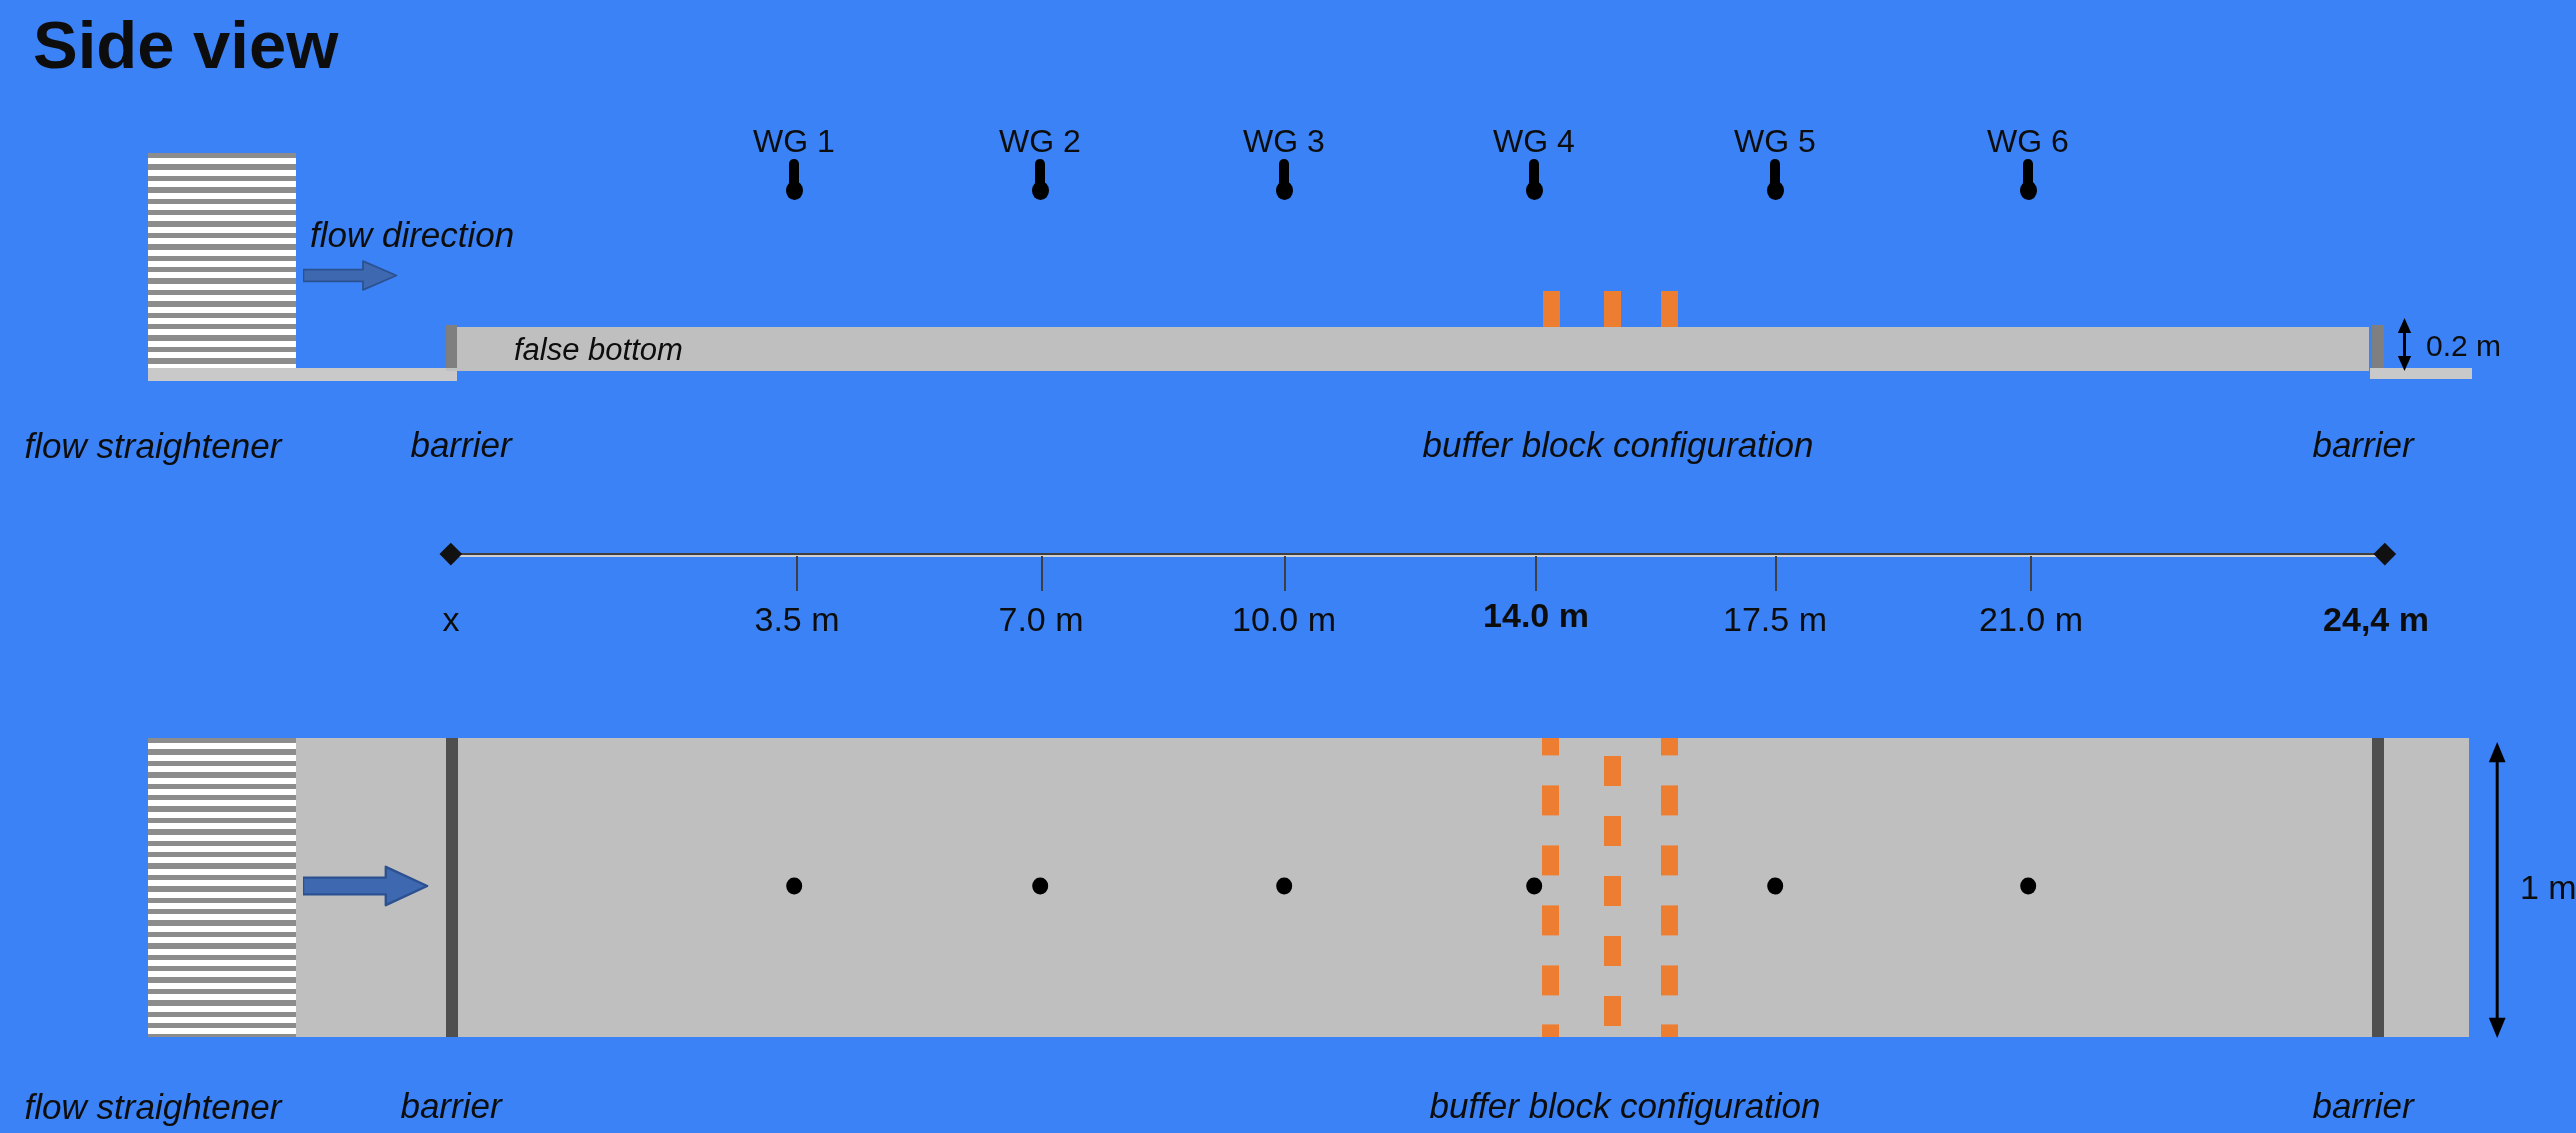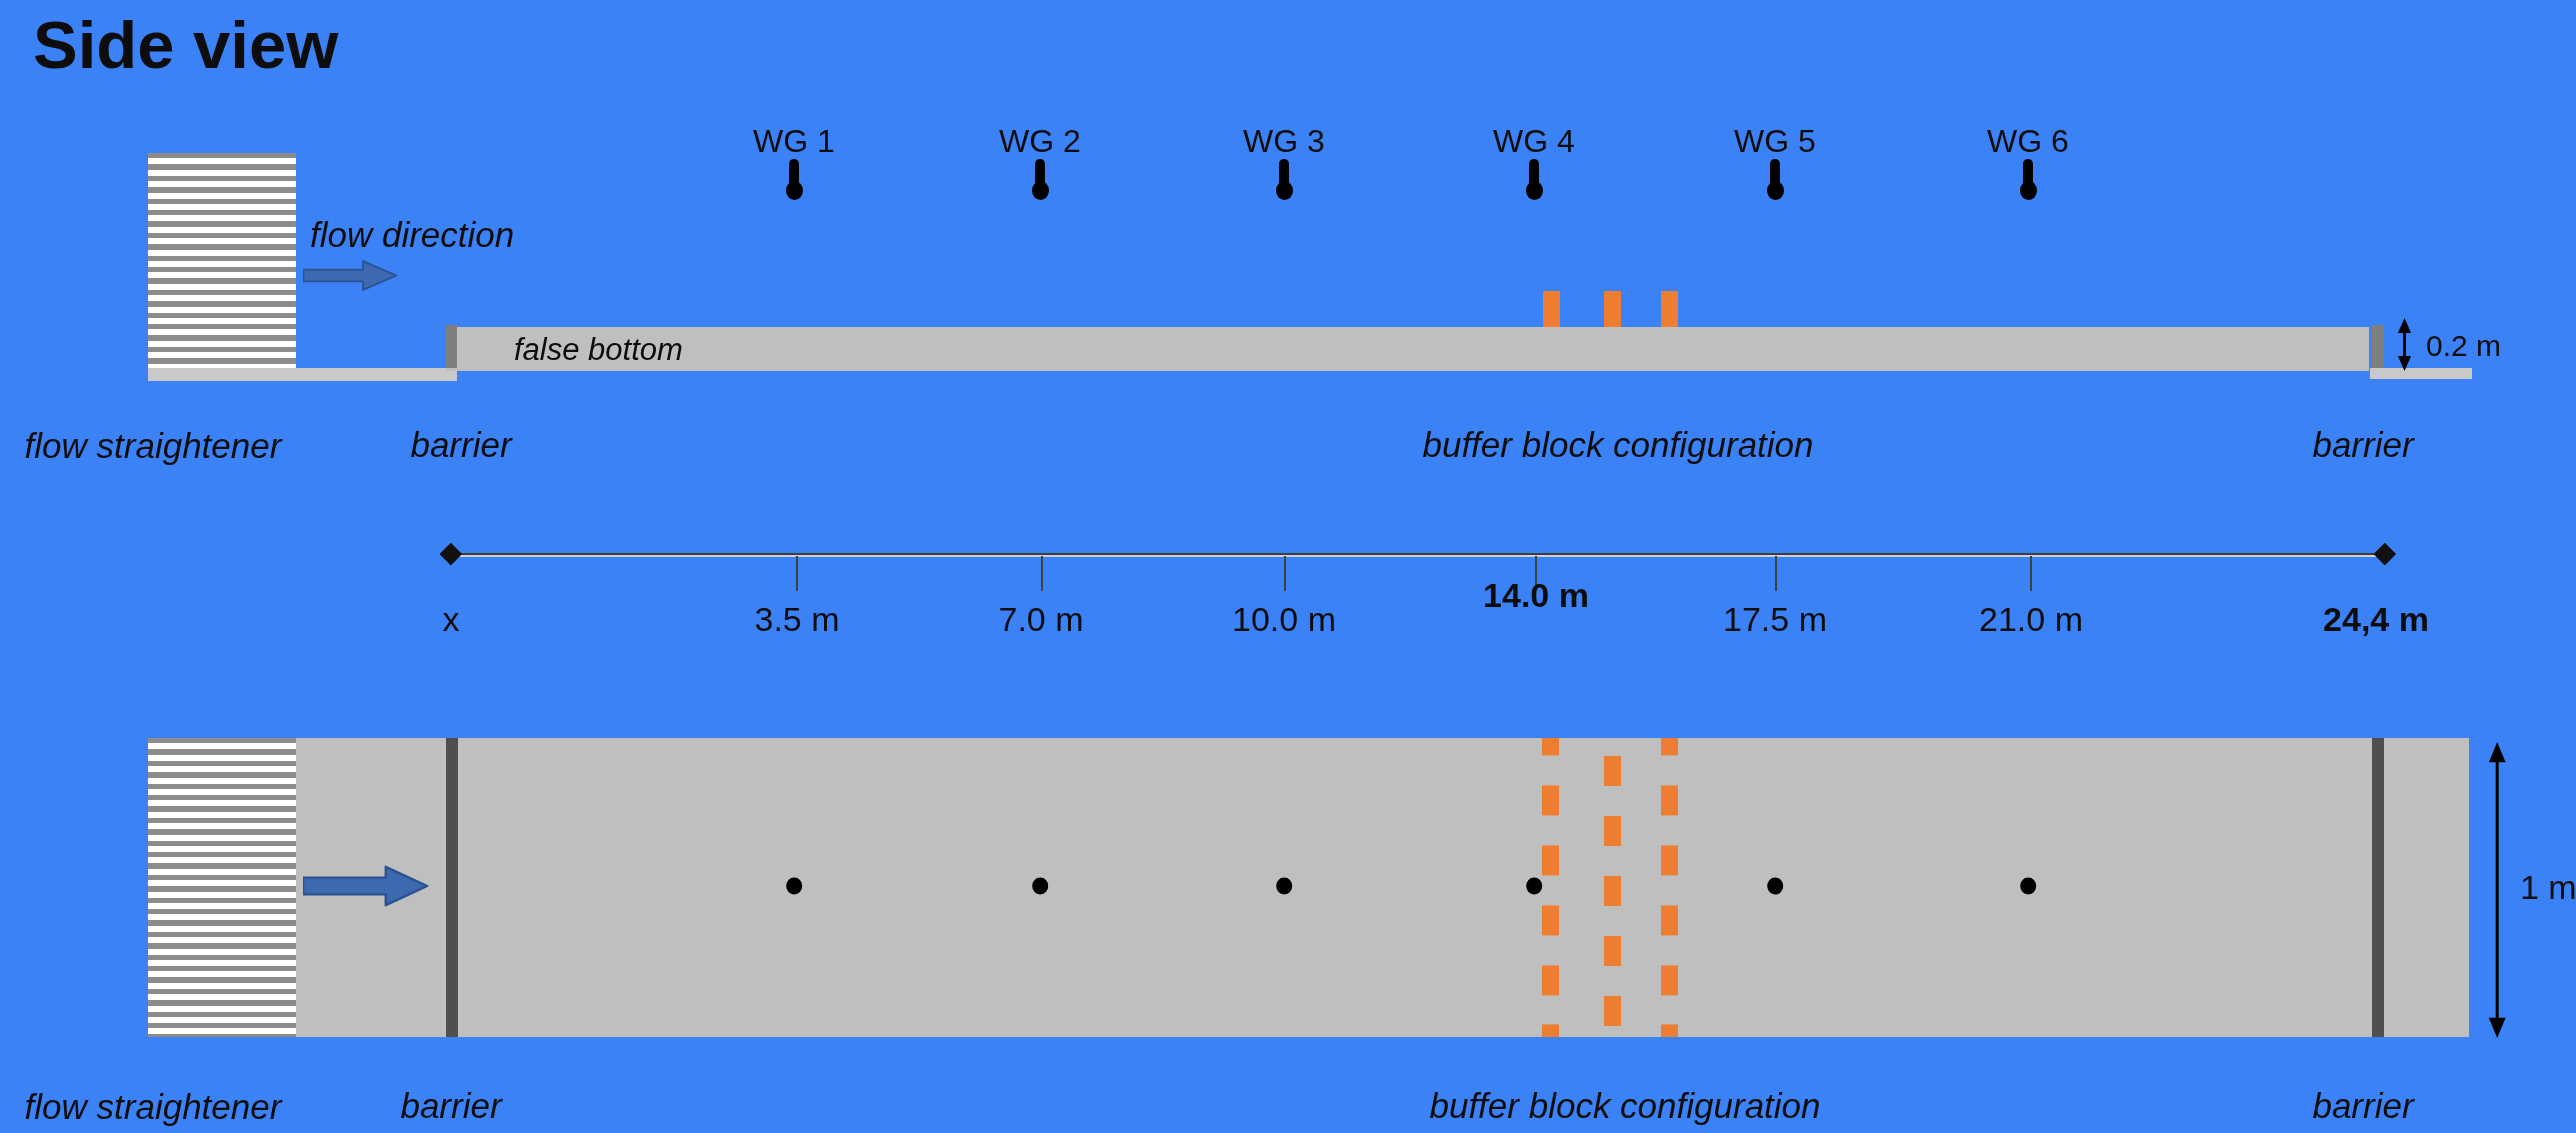--- a/index.html
+++ b/index.html
@@ -149,21 +149,21 @@
   <div class="abs ruler-tick" style="left:1041px;top:556px;"></div>
   <div class="abs ruler-tick" style="left:1284px;top:556px;"></div>
   <div class="abs ruler-tick" style="left:1535px;top:556px;"></div>
   <div class="abs ruler-tick" style="left:1775px;top:556px;"></div>
   <div class="abs ruler-tick" style="left:2030px;top:556px;"></div>
 
   <div class="abs ruler-label" style="left:451px;top:602px;">x</div>
   <div class="abs ruler-label" style="left:797px;top:602px;">3.5 m</div>
   <div class="abs ruler-label" style="left:1041px;top:602px;">7.0 m</div>
   <div class="abs ruler-label" style="left:1284px;top:602px;">10.0 m</div>
-  <div class="abs ruler-label bold" style="left:1536px;top:578px;">14.0 m</div>
+  <div class="abs ruler-label bold" style="left:1536px;top:598px;">14.0 m</div>
   <div class="abs ruler-label" style="left:1775px;top:602px;">17.5 m</div>
   <div class="abs ruler-label" style="left:2031px;top:602px;">21.0 m</div>
   <div class="abs ruler-label" style="left:2376px;top:602px;font-weight:bold;">24,4 m</div>
 
 
   <div class="abs false-bottom" style="left:296px;top:738px;width:2173px;height:299px;"></div>
 
   <div class="abs stripes" style="left:148px;top:738px;width:148px;height:299px;"></div>
 
   <div class="abs barrier-top" style="left:446px;top:738px;width:12px;height:299px;"></div>

